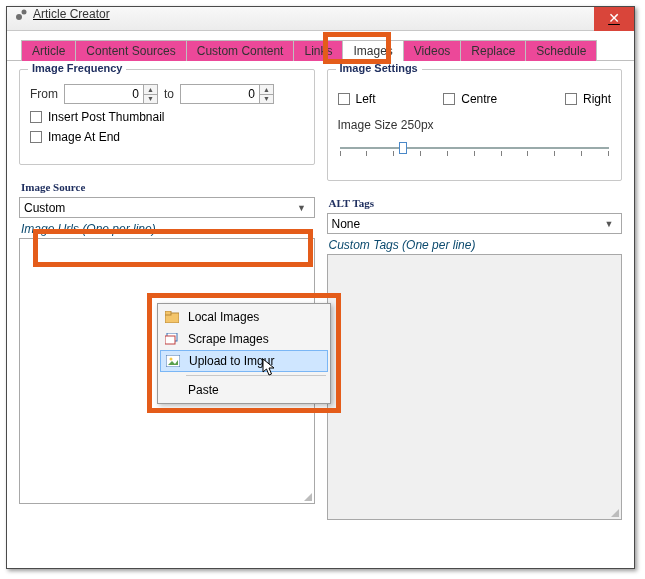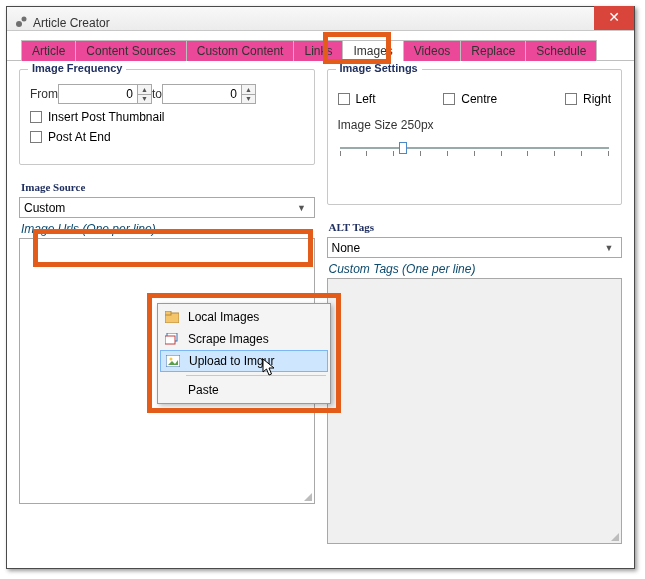--- a/index.html
+++ b/index.html
@@ -1,36 +1,36 @@
 <!DOCTYPE html>
 <html><head>
 <meta charset="utf-8">
 <style>
   * { box-sizing: border-box; font-family: "Segoe UI", Arial, sans-serif; font-size: 12px; }
   body { margin: 0; background: #fff; }
   .shadow-wrap { padding: 6px 10px 10px 6px; }
   .window { width: 629px; height: 563px; border: 1px solid #4a4a4a; background: #fff; position: relative; box-shadow: 2px 2px 4px rgba(0,0,0,0.4); }
-  .titlebar { height: 24px; background: linear-gradient(#f8f8f8,#ececec); border-bottom: 1px solid #c8c8c8; display: flex; align-items: flex-end; }
+  .titlebar { height: 24px; background: linear-gradient(#f8f8f8,#ececec); border-bottom: 1px solid #c8c8c8; display: flex; align-items: flex-start; text-decoration: underline; }
   .titlebar .ticon { width: 16px; height: 16px; margin: 0 4px 0 6px; position: relative; }
   .gear { fill:#707070; }
   .titlebar .title { color:#333; }
   .close-btn { margin-left:auto; width:40px; height:24px; background:#d9453a; color:#fff; text-align:center; line-height:22px; font-family:Arial; font-size:14px; }
 
   .tabstrip { display:flex; align-items:flex-end; margin-top:6px; border-bottom:1px solid #bfbfbf; padding-left:14px; padding-right:14px; height:24px; position:relative; }
   .tab { border:1px solid #bfbfbf; border-bottom:none; padding:3px 10px; background:#ec4899; color:#333; margin-right:-1px; position:relative; top:1px; }
   .tab.active { background:#fff; z-index:2; }
 
   .content { display:flex; padding:8px 12px; gap:12px; }
   .col { flex:1; display:flex; flex-direction:column; gap:10px; }
 
   .group { border:1px solid #c8c8c8; border-radius:2px; padding:10px 10px 12px 10px; position:relative; }
   .group-title { position:absolute; top:-8px; left:8px; background:#fff; padding:0 4px; color:#203060; font-weight:bold; font-size:11px; }
   .sub-title { color:#203060; font-weight:bold; font-size:11px; margin:6px 0 4px 2px;font-family:Liberation Serif, serif; }
 
-  .row { display:flex; align-items:center; margin:4px 0; }
+  .row { display:flex; align-items:center; gap:6px; margin:4px 0; }
   .lbl { color:#333; }
 
   .spin-wrap { display:flex; border:1px solid #a8a8a8; height:20px; }
   .spin-input { width:78px; border:none; text-align:right; padding:0 4px; outline:none; }
   .spin-btns { width:14px; display:flex; flex-direction:column; border-left:1px solid #a8a8a8; }
   .spin-btns div { flex:1; display:flex; align-items:center; justify-content:center; font-size:7px; color:#555; border-bottom:1px solid #a8a8a8; background:#f4f4f4; }
   .spin-btns div:last-child { border-bottom:none; }
 
   .chk { display:flex; align-items:center; gap:6px; margin:6px 0; }
   .chkbox { width:12px; height:12px; border:1px solid #7a7a7a; background:#fff; }
@@ -117,39 +117,39 @@
                   <div>▼</div>
                 </div>
           </div>
         </div>
         <div class="chk">
           <span class="chkbox"></span>
           <span>Insert Post Thumbnail</span>
         </div>
         <div class="chk">
           <span class="chkbox"></span>
-          <span>Post At End</span>
+          <span>Image At End</span>
         </div>
       </div>
 
       <div>
         <div class="sub-title">Image Source</div>
         <div class="selector">
           <span>Custom</span>
           <span class="arrow">▼</span>
         </div>
         <div class="placeholder" style="margin:4px 0 2px 2px">Image Urls (One per line)</div>
         <div class="textarea">
           <div class="scroll-hint"></div>
         </div>
       </div>
     </div>
 
     <div class="col">
-      <div class="group" style="height:136px">
+      <div class="group" style="height:112px">
         <div class="group-title">Image Settings</div>
         <div class="row" style="justify-content:space-between; margin-top:6px;">
           <div class="chk">
                 <span class="chkbox"></span>
                 <span>Left</span>
               </div>
           <div class="chk">
                 <span class="chkbox"></span>
                 <span>Centre</span>
               </div>

